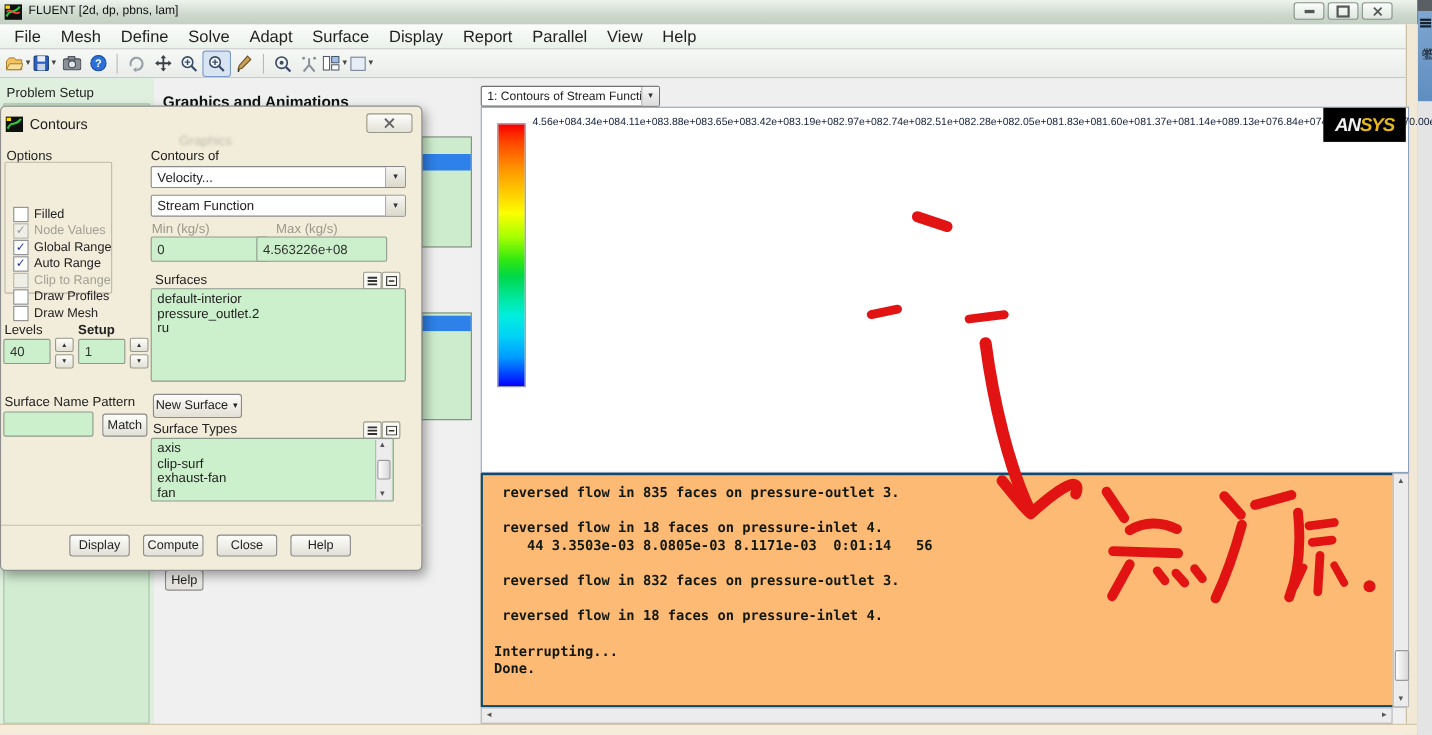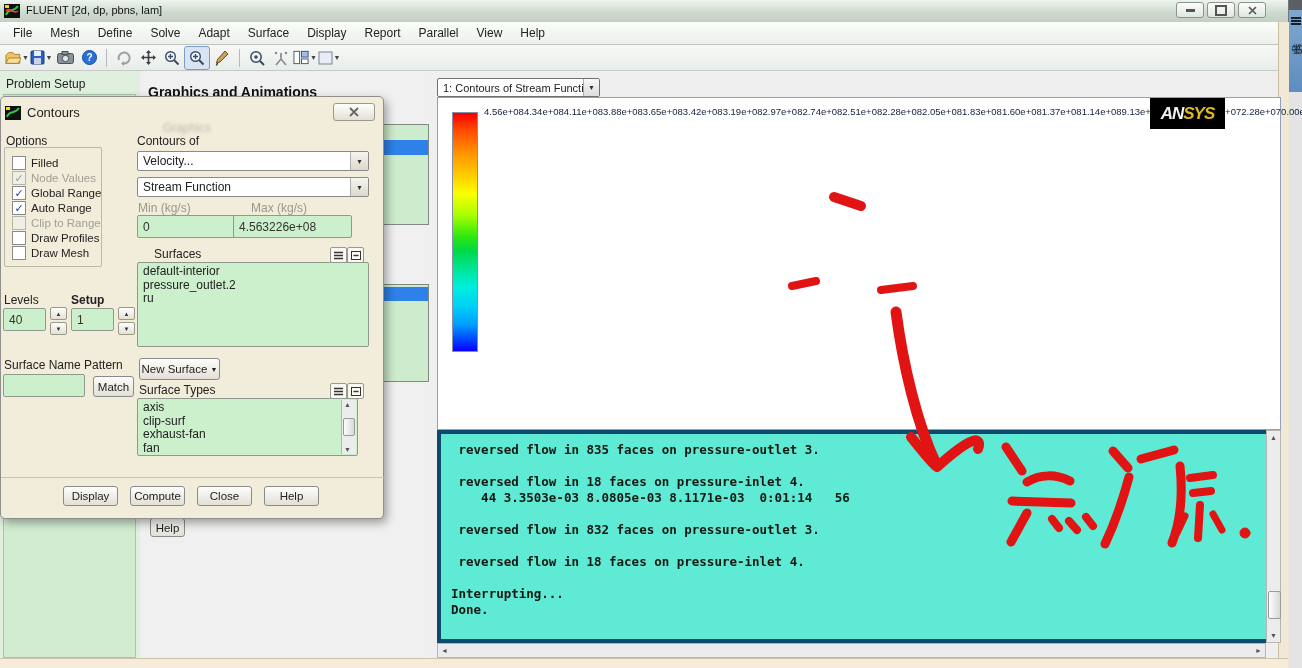--- a/index.html
+++ b/index.html
@@ -23,21 +23,21 @@
   .app-icon{left:4px;top:3px;width:16px;height:16px;}
   .title-text{left:26px;top:4px;font-size:11px;color:#111;}
   .winbtns{right:22px;top:2px;display:flex;gap:3px;}
   .winbtn{width:26px;height:14px;border:1px solid #8a948a;border-radius:3px;
           background:linear-gradient(180deg,#fbfdfb,#dfe7df);display:flex;align-items:center;justify-content:center;}
   .glyph-min{width:9px;height:3px;background:#555;}
   .glyph-max{width:8px;height:7px;border:2px solid #555;}
 
   .menubar{left:0;top:22px;width:1288px;height:23px;background:linear-gradient(180deg,#fbfdfb,#eaf0ea);
            border-bottom:1px solid #c2c2c2;display:flex;align-items:center;padding-left:4px;box-sizing:border-box;}
-  .menu-item{font-size:12px;color:#222;padding:2px 9px;}
+  .menu-item{font-size:15px;color:#222;padding:2px 9px;}
 
   .toolbar{left:0;top:45px;width:1288px;height:26px;background:linear-gradient(180deg,#f6f8f6,#e9ede9);
            border-bottom:1px solid #c8c8c8;display:flex;align-items:center;padding-left:5px;box-sizing:border-box;}
   .tbtn{width:24px;height:22px;display:flex;align-items:center;justify-content:center;border-radius:3px;}
   .tbtn.pressed{background:#d8e4f2;border:1px solid #7b9cc8;}
   .tsep{width:1px;height:18px;background:#b9b9b9;margin:0 5px;}
   .tdrop{font-size:7px;color:#444;margin-left:1px;}
 
   
   .left-panel{left:0;top:71px;width:140px;height:587px;background:#dff0df;border-right:1px solid #b0b0b0;}
@@ -67,48 +67,48 @@
   .gfx-panel{left:437px;top:97px;width:844px;height:333px;background:#fff;border:1px solid #8fa0bd;box-sizing:border-box;z-index:1;}
   .plot{left:438px;top:98px;width:842px;height:278px;background:linear-gradient(180deg,#a7b7dc 0%,#c3cde8 45%,#e9edf9 90%,#f3f5fc 100%);overflow:hidden;}
   .plot svg{position:absolute;left:0;top:0;}
 
   .colorbar{left:452px;top:112px;width:26px;height:240px;border:1px solid #8890a8;box-sizing:border-box;z-index:3;
     background:linear-gradient(180deg,#f80000 0%,#ff4800 7%,#ff9400 17%,#ffd800 28%,#fbff00 34%,#a6ff00 43%,
                #2ee810 52%,#00d848 58%,#00e8a4 67%,#00eede 73%,#00d2f6 81%,#009cff 89%,#0048ff 95%,#0a00ff 100%);}
   .legend-col{left:484px;top:107px;width:70px;height:250px;display:flex;justify-content:space-between;z-index:3;}
   .legend-col span{font-size:9.5px;color:#13203a;line-height:10px;}
 
-  .ansys-logo{left:1150px;top:98px;width:75px;height:31px;background:#000;display:flex;align-items:center;justify-content:center;z-index:3;}
+  .ansys-logo{left:1203px;top:98px;width:75px;height:31px;background:#000;display:flex;align-items:center;justify-content:center;z-index:3;}
   .ansys-logo .an{color:#f2f2f2;font-weight:bold;font-style:italic;font-size:17px;letter-spacing:-1px;}
   .ansys-logo .sys{color:#e3b81c;font-weight:bold;font-style:italic;font-size:17px;letter-spacing:-1px;}
 
   .caption-band{left:438px;top:376px;width:842px;height:53px;background:#fdfdfd;border-top:1px solid #d8d8d8;}
   .caption-left{left:447px;top:392px;font-size:13px;color:#111;}
 
   
-  .console{left:437px;top:430px;width:844px;height:213px;background:#5eead4;border:4px solid #0c4a6e;box-sizing:border-box;}
+  .console{left:437px;top:430px;width:844px;height:213px;background:#fdba74;border:2px solid #0c4a6e;box-sizing:border-box;}
   .console pre{position:absolute;left:10px;top:8px;margin:0;font-family:"DejaVu Sans Mono",monospace;
                font-size:12.5px;font-weight:bold;line-height:16px;color:#101810;}
   .vscroll{left:1266px;top:430px;width:15px;height:213px;background:#ececec;border:1px solid #b5b5b5;box-sizing:border-box;z-index:4;}
   .hscroll{left:437px;top:643px;width:829px;height:15px;background:#ececec;border:1px solid #b5b5b5;box-sizing:border-box;z-index:4;}
   .sc-arrow{position:absolute;font-size:7px;color:#555;width:13px;height:13px;display:flex;align-items:center;justify-content:center;}
   .sc-thumb{position:absolute;background:linear-gradient(90deg,#fdfdfd,#d8d8d8);border:1px solid #9a9a9a;border-radius:2px;}
 
   
   .dialog{left:0;top:96px;width:384px;height:423px;background:#f2ecda;border:1px solid #8e8e8e;border-radius:5px;
           box-shadow:3px 4px 10px rgba(0,0,0,.35);z-index:50;box-sizing:border-box;}
   .dlg-icon{left:4px;top:8px;width:16px;height:16px;}
   .dlg-title{left:26px;top:8px;font-size:13px;color:#222;}
   .dlg-close{left:332px;top:6px;width:40px;height:16px;border:1px solid #9a9a8a;border-radius:3px;
              background:linear-gradient(180deg,#fdfdfb,#e3e1d6);display:flex;align-items:center;justify-content:center;}
   .dlg-close svg{display:block;}
   .dlg-label{font-size:12px;color:#222;}
   .dlg-label-dim{font-size:12px;color:#9a988c;}
   .groupbox{left:3px;top:50px;width:96px;height:118px;border:1px solid #bcb8a6;border-radius:2px;}
-  .cb-row{position:absolute;left:7px;display:flex;align-items:center;height:14px;}
+  .cb-row{position:absolute;left:7px;display:flex;align-items:center;height:14px;margin-top:32px;}
   .cb-box{width:12px;height:12px;background:#fff;border:1px solid #8a8a8a;margin-right:5px;
           display:flex;align-items:center;justify-content:center;font-size:11px;line-height:11px;color:#1a3fa0;}
   .cb-box.dis{background:#efefe7;border-color:#b5b5a8;color:#9a9a9a;}
   .cb-lab{font-size:11.5px;color:#222;white-space:nowrap;}
   .cb-lab.dis{color:#a0a095;}
   .combo{background:#fff;border:1px solid #8a8a8a;border-radius:2px;display:flex;align-items:center;box-sizing:border-box;}
   .combo-text{flex:1;font-size:12px;padding-left:5px;white-space:nowrap;overflow:hidden;}
   .combo-arrow{width:17px;align-self:stretch;border-left:1px solid #b0b0b0;display:flex;align-items:center;justify-content:center;
                font-size:7px;color:#333;background:linear-gradient(180deg,#f6f5f0,#dcd9cc);}
   .gfield{background:#ccefcc;border:1px solid #8f9a8f;border-radius:2px;box-sizing:border-box;
@@ -458,21 +458,21 @@
     <div class="abs combo" style="left:136px;top:80px;width:232px;height:20px;">
       <span class="combo-text">Stream Function</span>
       <span class="combo-arrow">▼</span>
     </div>
 
     <span class="abs dlg-label-dim" style="left:137px;top:104px;">Min (kg/s)</span>
     <span class="abs dlg-label-dim" style="left:250px;top:104px;">Max (kg/s)</span>
     <div class="abs gfield" style="left:136px;top:118px;width:107px;height:23px;">0</div>
     <div class="abs gfield" style="left:232px;top:118px;width:119px;height:23px;">4.563226e+08</div>
 
-    <span class="abs dlg-label" style="left:153px;top:150px;">Surfaces</span>
+    <span class="abs dlg-label" style="left:140px;top:150px;">Surfaces</span>
     <div class="abs icon-btn" style="left:329px;top:150px;">
       <svg width="9" height="9" viewBox="0 0 9 9">
         <path d="M0,1.5 h9 M0,4.5 h9 M0,7.5 h9" stroke="#333" stroke-width="1.7"></path>
         </svg>
     </div>
     <div class="abs icon-btn" style="left:346px;top:150px;">
       <svg width="10" height="9" viewBox="0 0 10 9">
         <rect x="0.5" y="0.5" width="9" height="8" fill="none" stroke="#333"></rect>
           <path d="M2.5,4.5 h5" stroke="#333" stroke-width="1.4"></path>
         </svg>

